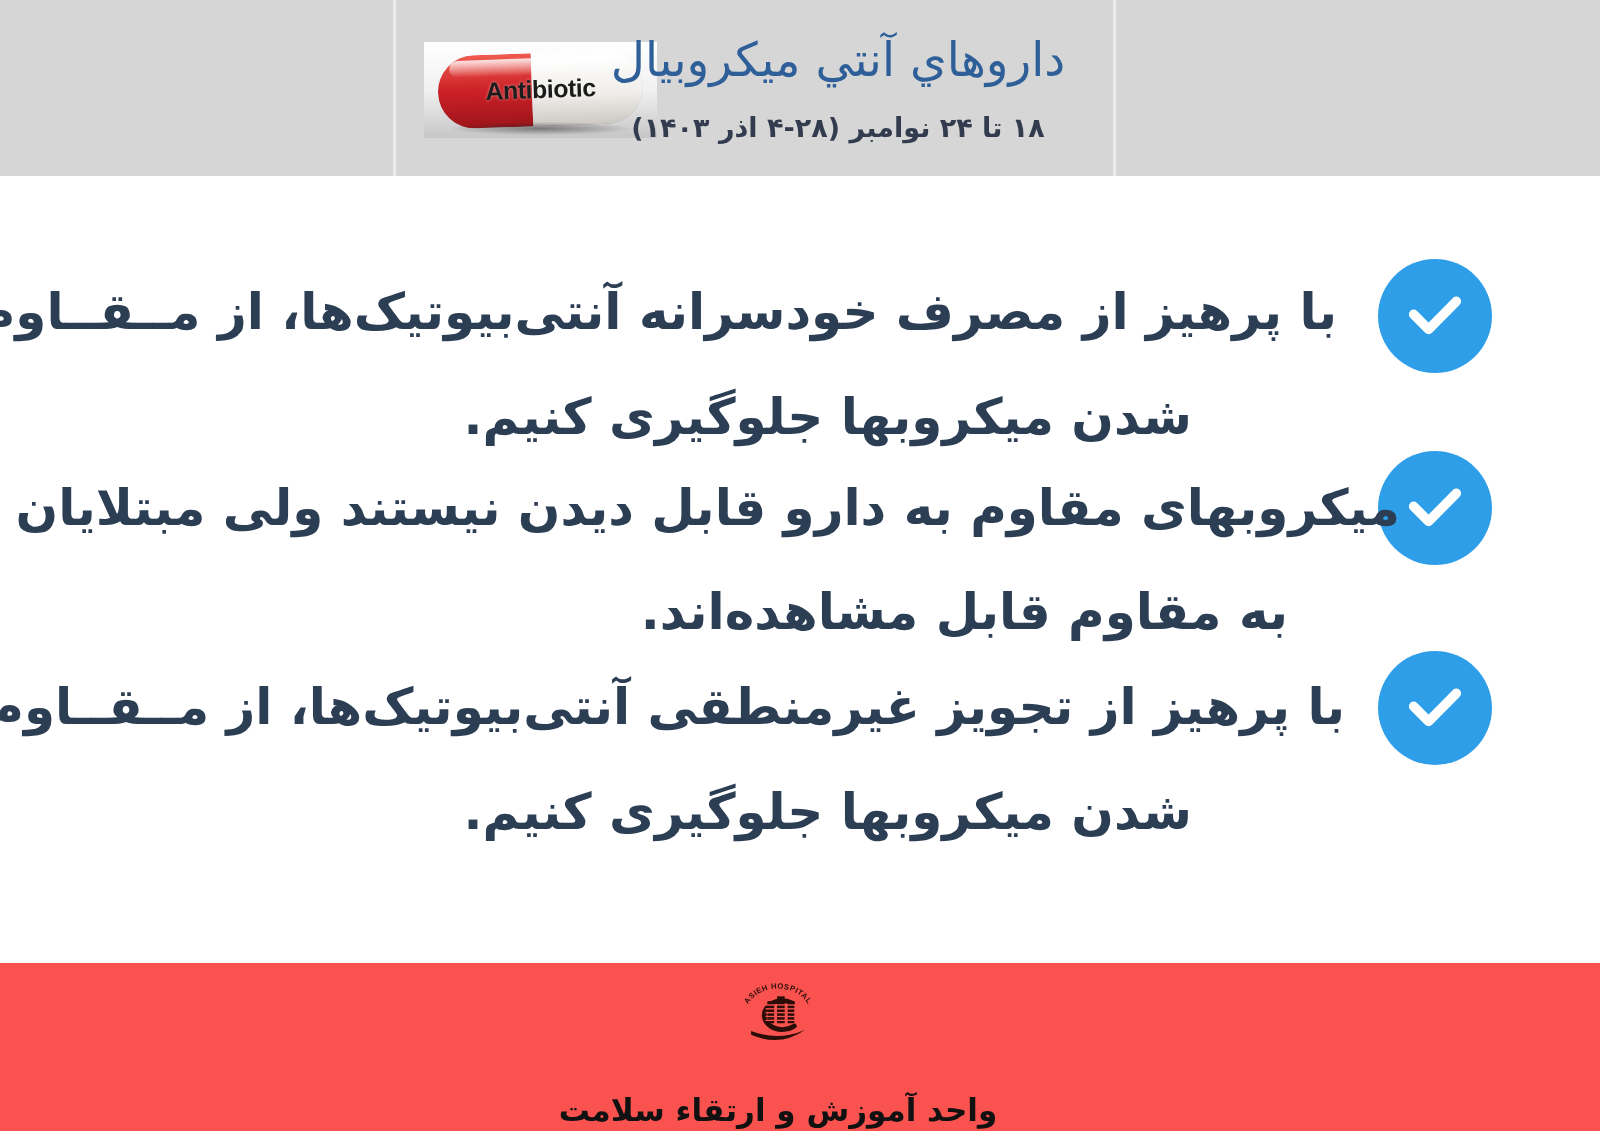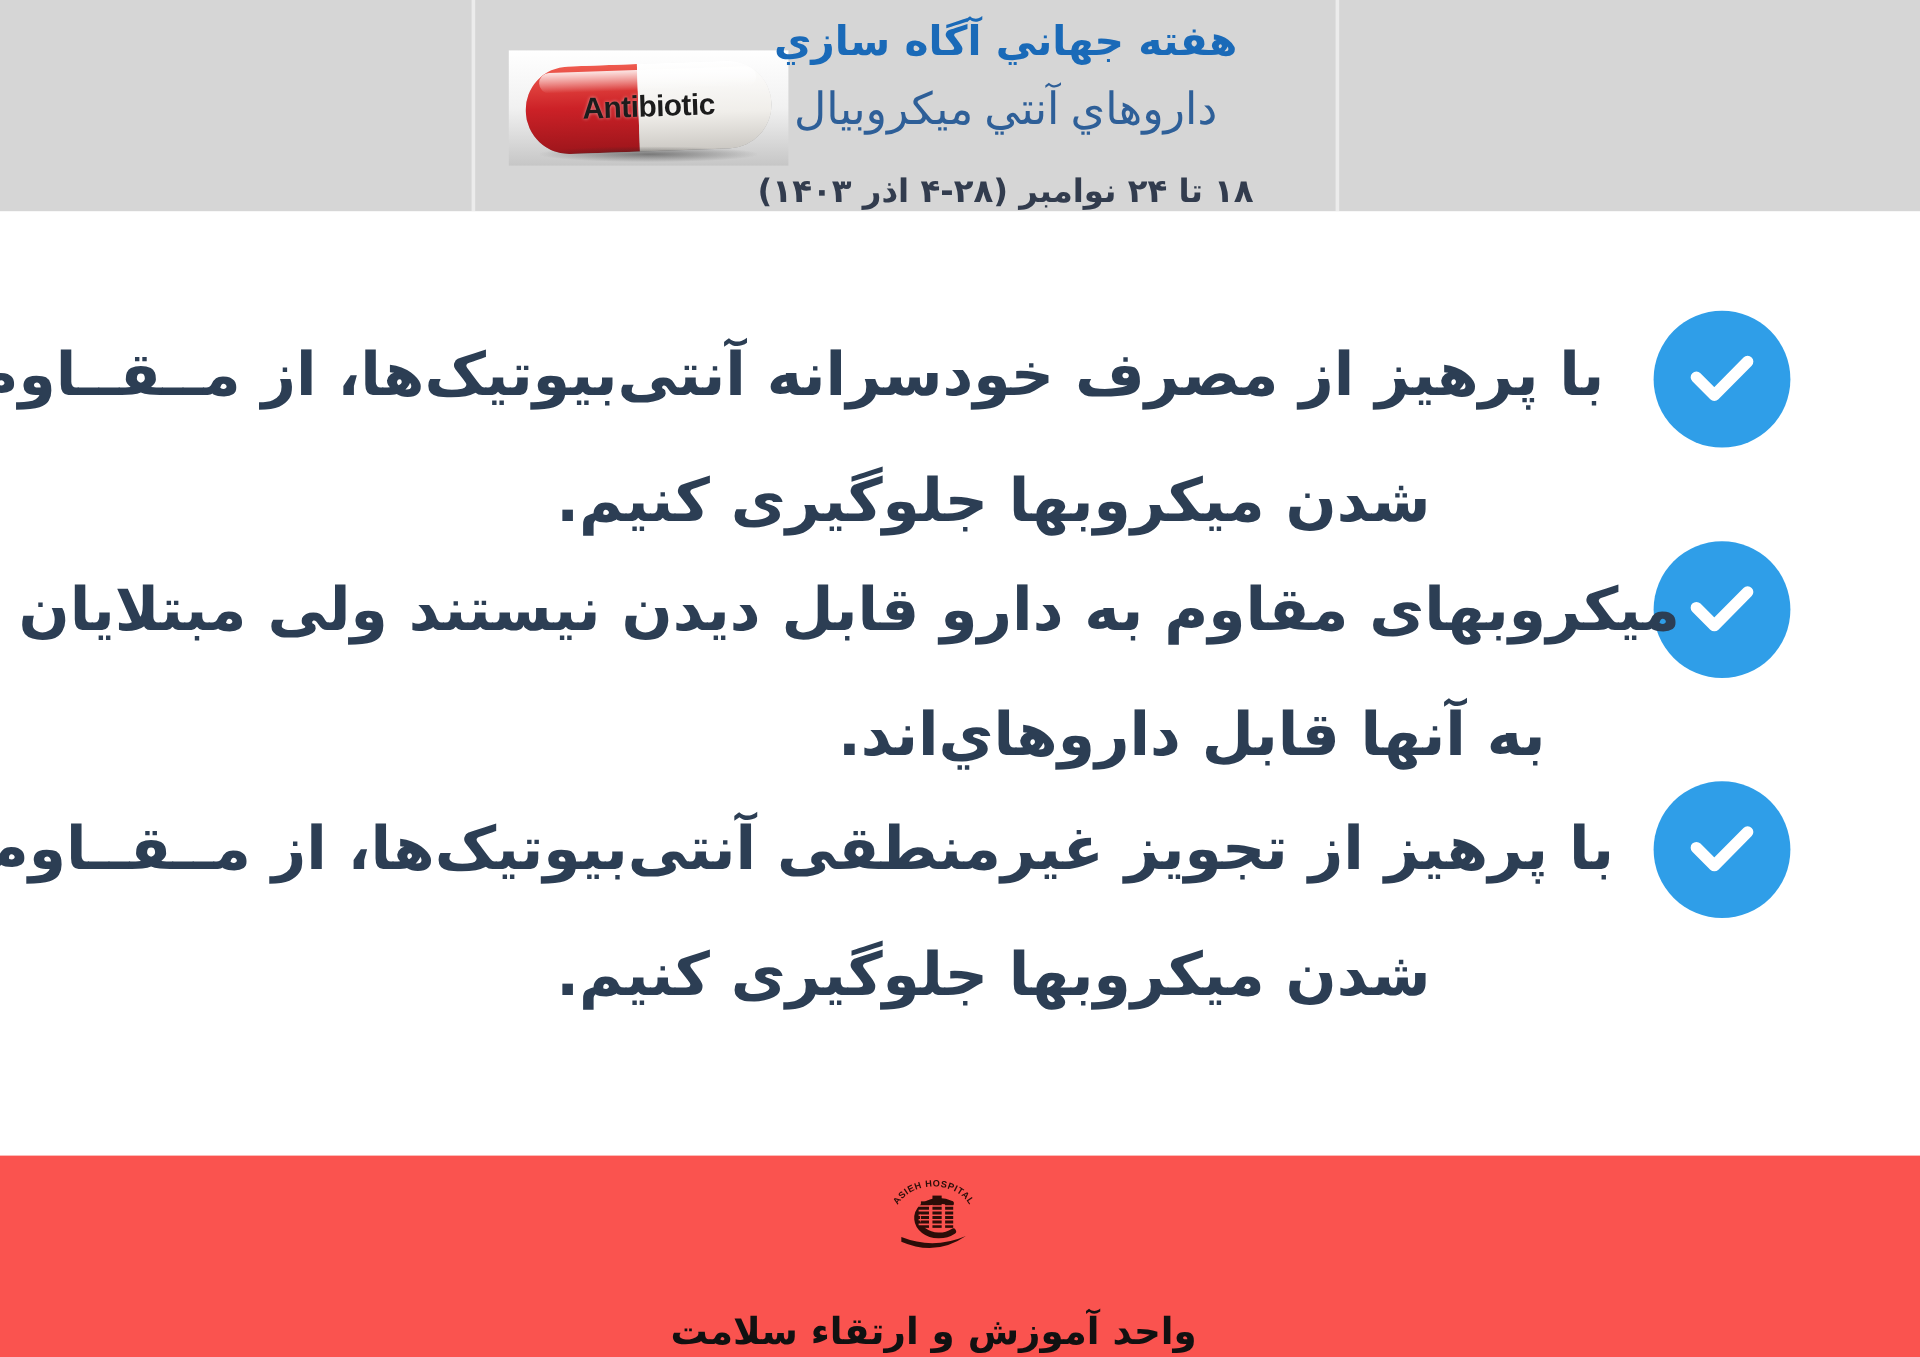--- a/index.html
+++ b/index.html
@@ -40,21 +40,21 @@
   .capsule-label {
     position:absolute; left:0; top:0; right:0; bottom:0;
     display:flex; align-items:center; justify-content:center;
     font-family:"Liberation Sans", sans-serif; font-weight:bold; font-size:25px;
     letter-spacing:-0.5px; color:#1c1c1c; text-shadow:0 0 3px rgba(255,255,255,.55);
   }
 
   
   .title-block { position:absolute; left:588px; top:12px; width:500px; text-align:center; direction:rtl; }
   .title-line1 { font-size:34px; font-weight:bold; line-height:46px; }
-  .title-line2 { font-size:37px; font-weight:normal; line-height:64px; margin-top:2px;font-family:Liberation Serif, serif; }
+  .title-line2 { font-size:47px; font-weight:normal; line-height:64px; margin-top:16px; }
   .title-line3 { font-size:27px; font-weight:bold; line-height:40px; margin-top:16px; }
 
   
   .check-badge {
     position:absolute; right:108px; width:114px; height:114px; border-radius:50%;
     display:flex; align-items:center; justify-content:center;
   }
   .cb1 { top:259px; } .cb2 { top:451px; } .cb3 { top:651px; }
   .check-badge svg { width:64px; height:64px; }
 
@@ -94,41 +94,40 @@
       <div class="capsule">
         <div class="capsule-left"></div>
         <div class="capsule-right"></div>
         <div class="capsule-gloss"></div>
         <div class="capsule-label">Antibiotic</div>
       </div>
       <div class="capsule-shadow"></div>
     </div>
 
     <div class="title-block">
-      <div class="title-line1" style="color: rgb(26, 106, 184);">هفته جهاني آگاه سازي</div>
       <div class="title-line2" style="color: rgb(46, 95, 152);">داروهاي آنتي ميكروبيال</div>
       <div class="title-line3" style="color: rgb(50, 60, 78);">۱۸ تا ۲۴ نوامبر (۲۸-۴ اذر ۱۴۰۳)</div>
     </div>
   </div>
 
   <div class="check-badge cb1" style="background-color: rgb(47, 158, 232);">
     <svg viewBox="0 0 24 24">
       <path d="M20 6.5 9.6 17 4 11.4" fill="none" stroke="#ffffff" stroke-width="3.6" stroke-linecap="round" stroke-linejoin="round"></path>
     </svg>
   </div>
   <div class="bline b1l1" style="color: rgb(44, 62, 84);">با پرهیز از مصرف خودسرانه آنتی‌بیوتیک‌ها، از مــقــاوم</div>
   <div class="bline b1l2" style="color: rgb(44, 62, 84);">شدن میکروبها جلوگیری کنیم.</div>
 
   <div class="check-badge cb2" style="background-color: rgb(47, 158, 232);">
     <svg viewBox="0 0 24 24">
       <path d="M20 6.5 9.6 17 4 11.4" fill="none" stroke="#ffffff" stroke-width="3.6" stroke-linecap="round" stroke-linejoin="round"></path>
     </svg>
   </div>
   <div class="bline b2l1" style="color: rgb(44, 62, 84); margin-left: 48px;">میکروبهای مقاوم به دارو قابل دیدن نیستند ولی مبتلایان</div>
-  <div class="bline b2l2" style="color: rgb(44, 62, 84);">به آنها قابل داروهاي‌اند.</div>
+  <div class="bline b2l2" style="color: rgb(44, 62, 84);">به مقاوم قابل مشاهده‌اند.</div>
 
   <div class="check-badge cb3" style="background-color: rgb(47, 158, 232);">
     <svg viewBox="0 0 24 24">
       <path d="M20 6.5 9.6 17 4 11.4" fill="none" stroke="#ffffff" stroke-width="3.6" stroke-linecap="round" stroke-linejoin="round"></path>
     </svg>
   </div>
   <div class="bline b3l1" style="color: rgb(44, 62, 84);">با پرهیز از تجویز غیرمنطقی آنتی‌بیوتیک‌ها، از مــقــاوم</div>
   <div class="bline b3l2" style="color: rgb(44, 62, 84);">شدن میکروبها جلوگیری کنیم.</div>
 
   <div class="footer-band" style="background-color: rgb(250, 83, 79);">

